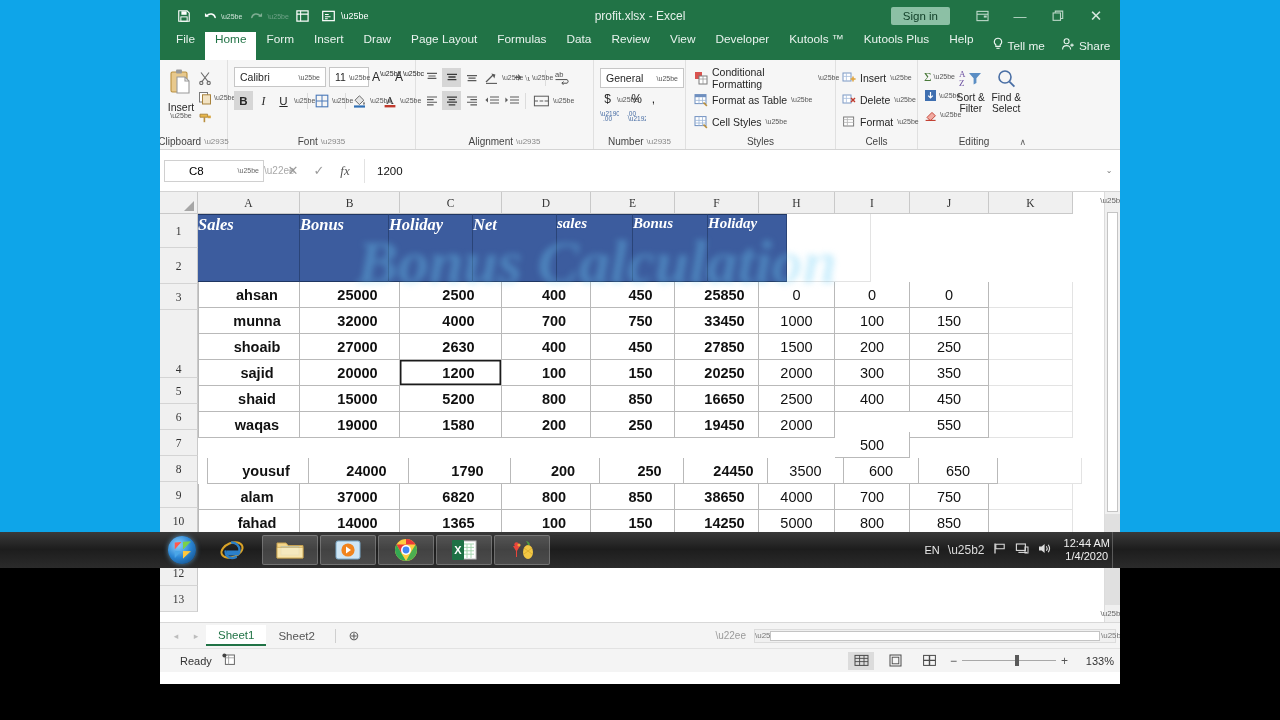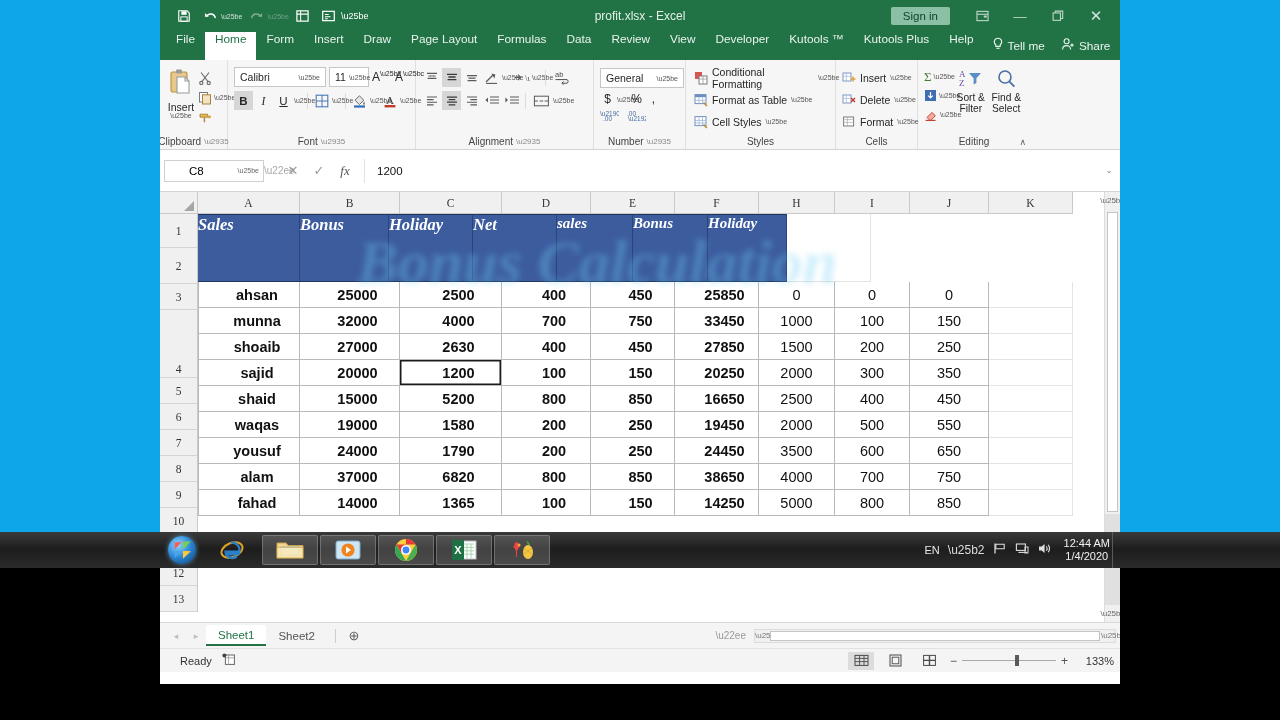--- a/index.html
+++ b/index.html
@@ -837,26 +837,26 @@
                   <div class="gcell" style="width: 84px; height: 26px;"></div>
                 </div>
                 <div class="grow">
                   <div class="gcell tdcell b l" style="width: 102px; height: 26px;">waqas</div>
                   <div class="gcell tdcell b" style="width: 100px; height: 26px;">19000</div>
                   <div class="gcell tdcell b" style="width: 102px; height: 26px;">1580</div>
                   <div class="gcell tdcell b" style="width: 89px; height: 26px;">200</div>
                   <div class="gcell tdcell b" style="width: 84px; height: 26px;">250</div>
                   <div class="gcell tdcell b" style="width: 84px; height: 26px;">19450</div>
                   <div class="gcell tdcell" style="width: 76px; height: 26px;">2000</div>
-                  <div class="gcell tdcell" style="width: 75px; height: 26px;">500</div>
+                  <div class="gcell tdcell" style="width: 75px; height: 26px; margin-top: 20px;">500</div>
                   <div class="gcell tdcell" style="width: 79px; height: 26px;">550</div>
                   <div class="gcell" style="width: 84px; height: 26px;"></div>
                 </div>
                 <div class="grow">
-                  <div class="gcell tdcell b l" style="width: 102px; height: 26px;">yousuf</div>
+                  <div class="gcell tdcell b l" style="width: 102px; height: 26px; margin-left: 9px;">yousuf</div>
                   <div class="gcell tdcell b" style="width: 100px; height: 26px;">24000</div>
                   <div class="gcell tdcell b" style="width: 102px; height: 26px;">1790</div>
                   <div class="gcell tdcell b" style="width: 89px; height: 26px;">200</div>
                   <div class="gcell tdcell b" style="width: 84px; height: 26px;">250</div>
                   <div class="gcell tdcell b" style="width: 84px; height: 26px;">24450</div>
                   <div class="gcell tdcell" style="width: 76px; height: 26px;">3500</div>
                   <div class="gcell tdcell" style="width: 75px; height: 26px;">600</div>
                   <div class="gcell tdcell" style="width: 79px; height: 26px;">650</div>
                   <div class="gcell" style="width: 84px; height: 26px;"></div>
                 </div>

